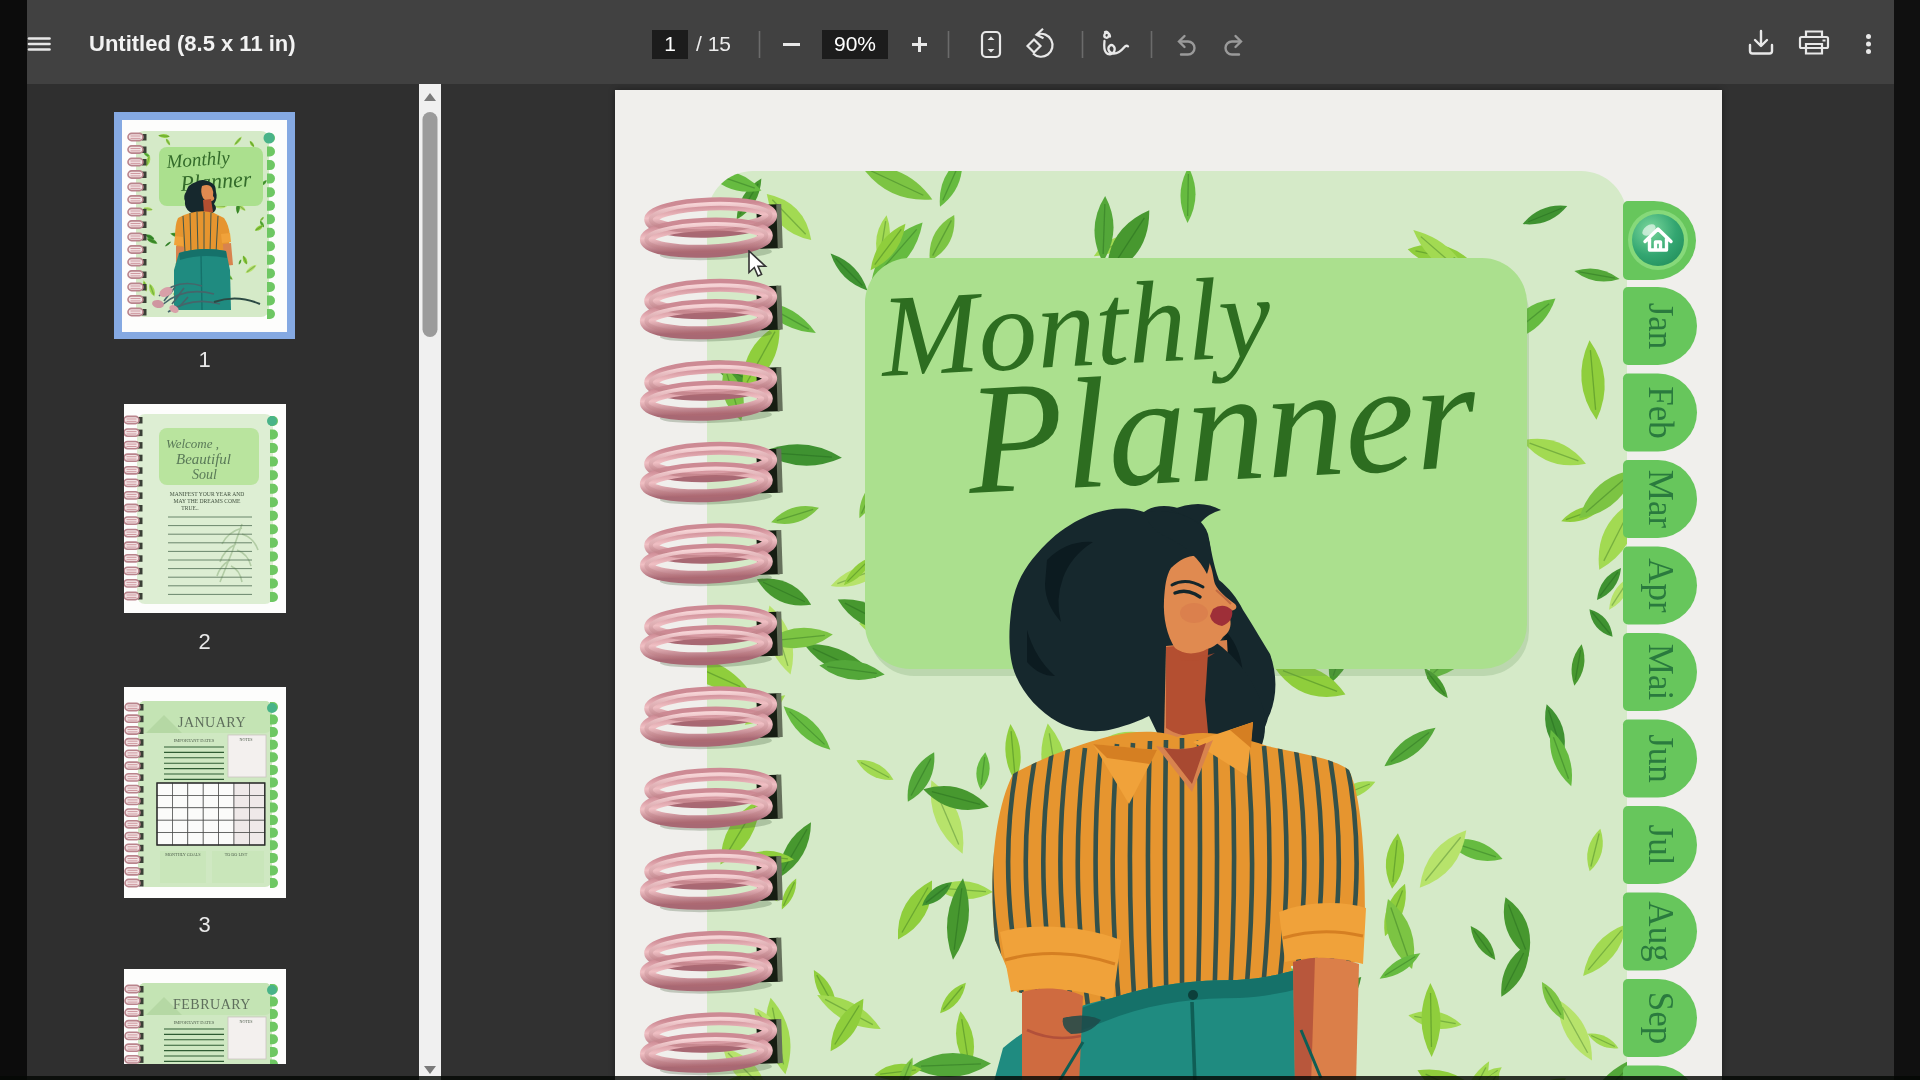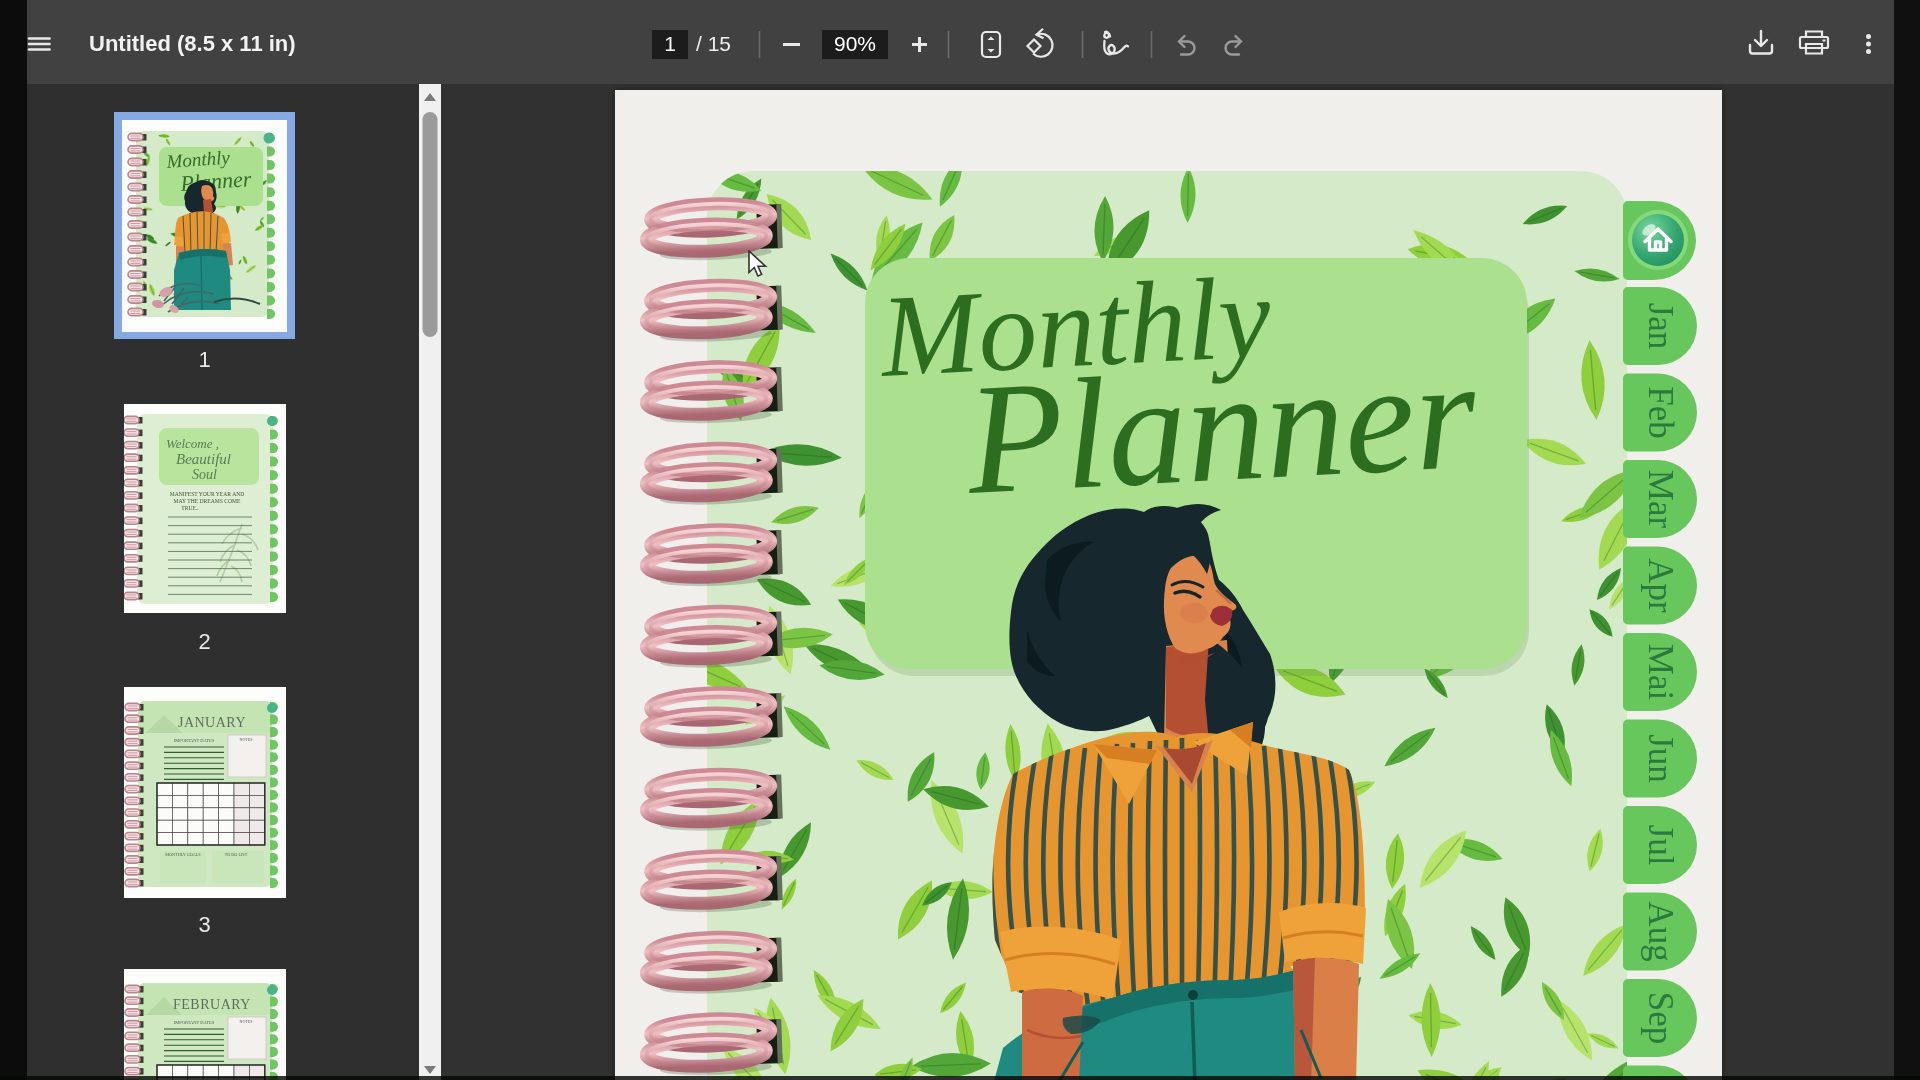--- a/index.html
+++ b/index.html
@@ -656,21 +656,21 @@
       <path d="M146 115.6 h3 a5 5 0 0 1 0 10 h-3 Z" fill="#6ec763"></path>
       <path d="M146 128.1 h3 a5 5 0 0 1 0 10 h-3 Z" fill="#6ec763"></path>
       <path d="M146 140.7 h3 a5 5 0 0 1 0 10 h-3 Z" fill="#6ec763"></path>
       <path d="M146 153.3 h3 a5 5 0 0 1 0 10 h-3 Z" fill="#6ec763"></path>
       <path d="M146 165.9 h3 a5 5 0 0 1 0 10 h-3 Z" fill="#6ec763"></path>
       <path d="M146 178.4 h3 a5 5 0 0 1 0 10 h-3 Z" fill="#6ec763"></path>
       <path d="M146 191.0 h3 a5 5 0 0 1 0 10 h-3 Z" fill="#6ec763"></path>
 <circle cx="148" cy="21" r="5" fill="#49b389"></circle>
 </svg></div>
 <div class="abs" style="left:114px;top:912px;width:181px;text-align:center;color:#e8e8e8;font-size:22px">3</div>
-<div class="abs" style="left:124px;top:969px;width:162px;height:111px;overflow:hidden"><svg width="162" height="211" viewBox="0 0 162 211">
+<div class="abs" style="left:124px;top:969px;width:162px;height:95px;overflow:hidden"><svg width="162" height="211" viewBox="0 0 162 211">
 <rect width="162" height="211" fill="#fdfdfc"></rect>
 <rect x="14" y="14" width="134" height="186" rx="7" fill="#cfe8c2"></rect>
 <rect x="14" y="14" width="134" height="32" rx="7" fill="#c4e4b4"></rect>
 <path d="M22 46 L40 28 L58 46 Z" fill="#b5d8a4"></path>
 <text x="88" y="40" font-family="Liberation Serif, serif" font-size="14" fill="#5e6e5c" text-anchor="middle" letter-spacing="0.5">FEBRUARY</text>
 <text x="70" y="55" font-family="Liberation Serif, serif" font-size="4.5" fill="#4c5c4a" text-anchor="middle">IMPORTANT  DATES</text>
 <path d="M40 60.0 H100" stroke="#2f5c33" stroke-width="1.1"></path>
       <path d="M40 65.4 H100" stroke="#2f5c33" stroke-width="1.1"></path>
       <path d="M40 70.8 H100" stroke="#2f5c33" stroke-width="1.1"></path>
       <path d="M40 76.2 H100" stroke="#2f5c33" stroke-width="1.1"></path>

